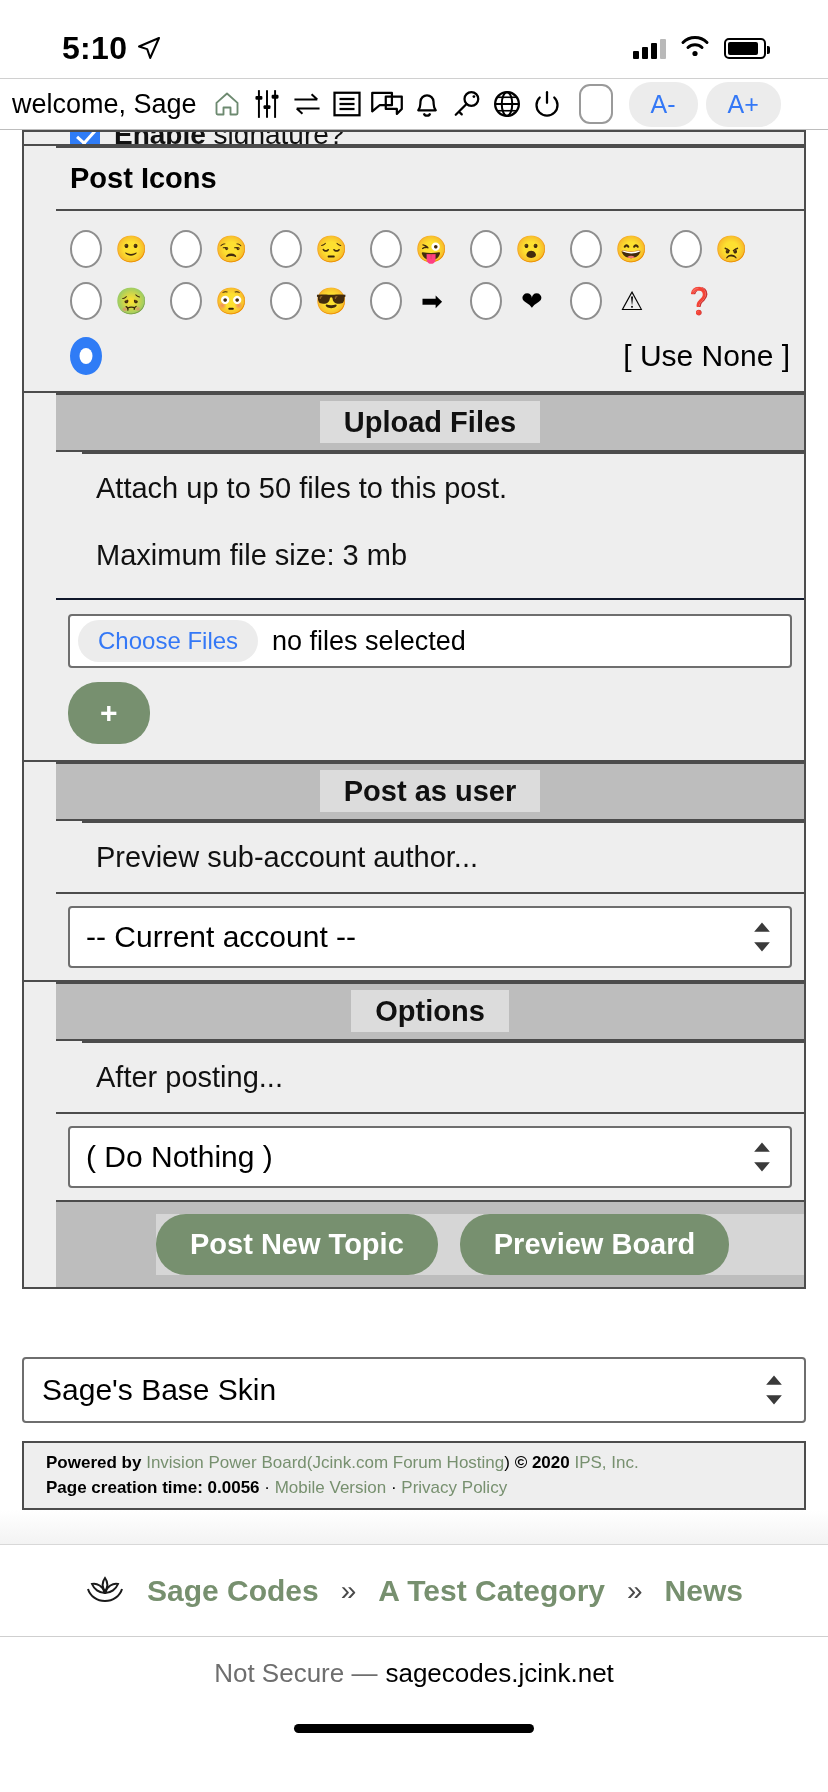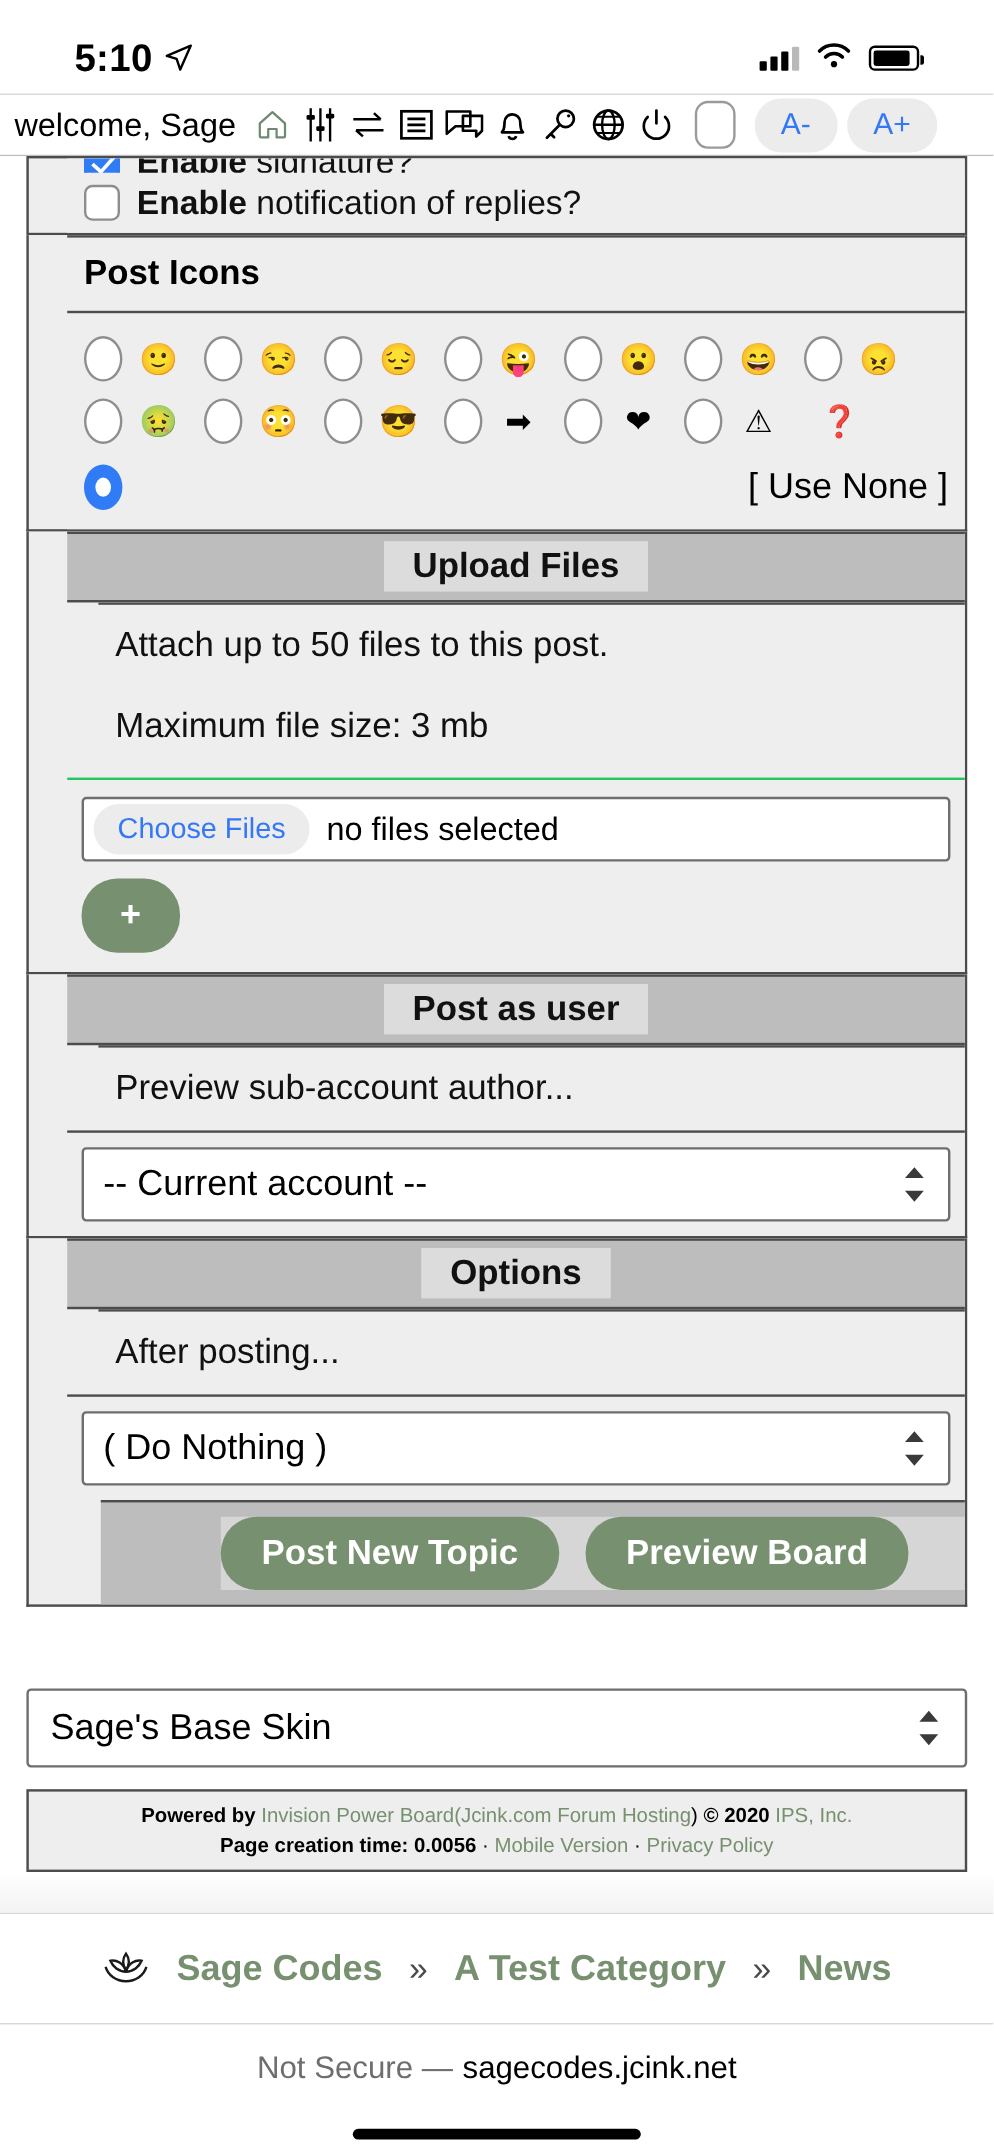--- a/index.html
+++ b/index.html
@@ -115,21 +115,21 @@
     display: flex; align-items: center; justify-content: center;
     font-size: 26px; line-height: 1; overflow: hidden;
   }
   .usenone { display: flex; align-items: center; gap: 20px; padding: 6px 0 2px 0; font-size: 30px; justify-content: space-between;}
 
   .text-row { background: #eeeeee; border-top: 2px solid #4c4c4c; padding: 18px 14px; font-size: 29px; color: #111; margin-left: 26px;}
   .text-row.tall { padding: 18px 14px 26px 14px; }
   .text-row p { margin: 0 0 34px 0; }
   .text-row p:last-child { margin-bottom: 0; }
 
-  .file-box { background:#eeeeee; border-top: 2px solid #22c55e; padding: 14px 12px 16px 12px;}
+  .file-box { background:#eeeeee; border-top: 2px solid #0f172a; padding: 14px 12px 16px 12px;}
   .file-input {
     background: #fff; border: 2px solid #6e6e6e; border-radius: 4px;
     height: 54px; display: flex; align-items: center; padding: 0 8px; gap: 14px;
   }
   .choose {
     background: #ececec; color: #3478f6; border-radius: 22px;
     font-size: 24px; padding: 7px 20px; white-space: nowrap;
   }
   .nofiles { font-size: 27px; color: #000; }
   .btn-row { display: flex; gap: 14px; margin-top: 14px; }
@@ -143,38 +143,38 @@
   .sel-box { background:#eeeeee; border-top: 2px solid #4c4c4c; padding: 12px; }
   .select {
     background: #fff; border: 2px solid #6e6e6e; border-radius: 4px;
     height: 62px; display: flex; align-items: center; justify-content: space-between;
     padding: 0 16px; font-size: 30px; color: #000;
   }
   .chev { display:flex; flex-direction: column; gap: 3px; color:#3a3a3a; }
 
   .submit-bar {
     background: #bdbdbd; border-top: 2px solid #4c4c4c;
-    display: flex; align-items: flex-end; gap: 22px; padding: 12px 0; margin-left: 28px;
+    display: flex; align-items: flex-end; gap: 22px; padding: 12px 0;
   }
   .submit-bar .sp { width: 78px; flex:none;}
   .submit-bar .inner { background:#d6d6d6; flex: 1; display:flex; gap: 22px; padding: 0; align-items:center;}
 
   
   .skin-wrap { padding: 0 22px; margin-top: 68px; }
   .skin {
     background: #fff; border: 2px solid #6e6e6e; border-radius: 4px;
     height: 66px; display:flex; align-items:center; justify-content: space-between;
     padding: 0 18px; font-size: 30px;
   }
 
   
   .copy {
     margin: 18px 22px 0 22px;
     border: 2px solid #4c4c4c; background: #eeeeee;
-    text-align: center; padding: 8px 7px; line-height: 1.45;
+    padding: 8px 22px; line-height: 1.45;
   }
   .copy div { font-size: 17px; color: #000; font-weight: bold;}
   .copy .g { color: #77906f; font-weight: normal;}
   .copy .sep { color:#000; font-weight: normal;}
 
   
   .crumb-spacer { height: 34px; background: linear-gradient(#ffffff,#f3f3f3); }
   .crumbs {
     border-top: 1px solid #d8d8d8;
     height: 92px; display: flex; align-items: center; justify-content: center;
@@ -311,24 +311,20 @@
 
 <div class="page">
 
   <div class="panel first">
     <div class="row-clip">
       <div class="row-check" style="margin-top:-22px;">
         <span class="cb checked"></span>
         <span><b class="bold">Enable</b><span> signature?</span></span>
       </div>
     </div>
-    <div class="row-check">
-      <span class="cb"></span>
-      <span><b class="bold">Enable</b><span> notification of replies?</span></span>
-    </div>
   </div>
 
   <div class="panel">
     <div class="sec-title-left">Post Icons</div>
     <div class="icons-box">
       <div class="icons-flow">
         <span class="radio"></span>
           <span class="emo">🙂</span>
         <span class="radio"></span>
           <span class="emo">😒</span>

